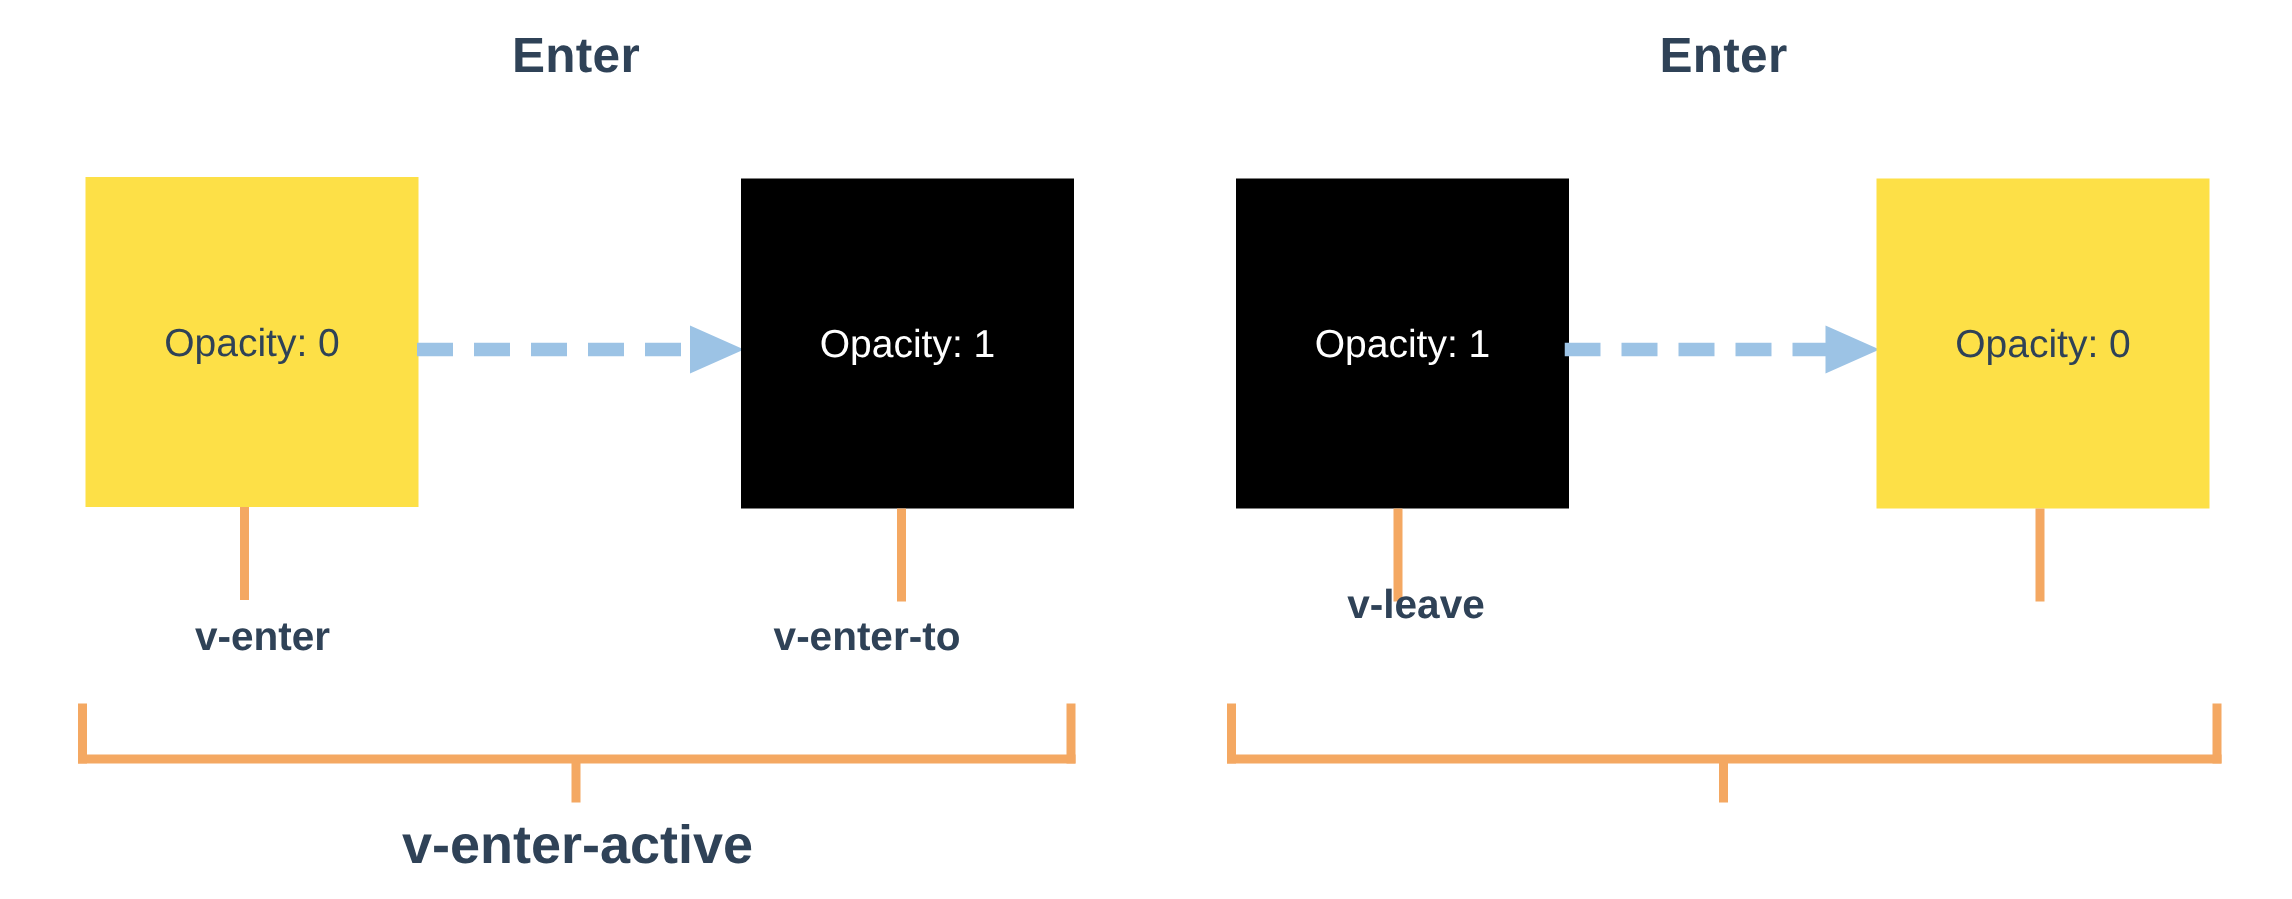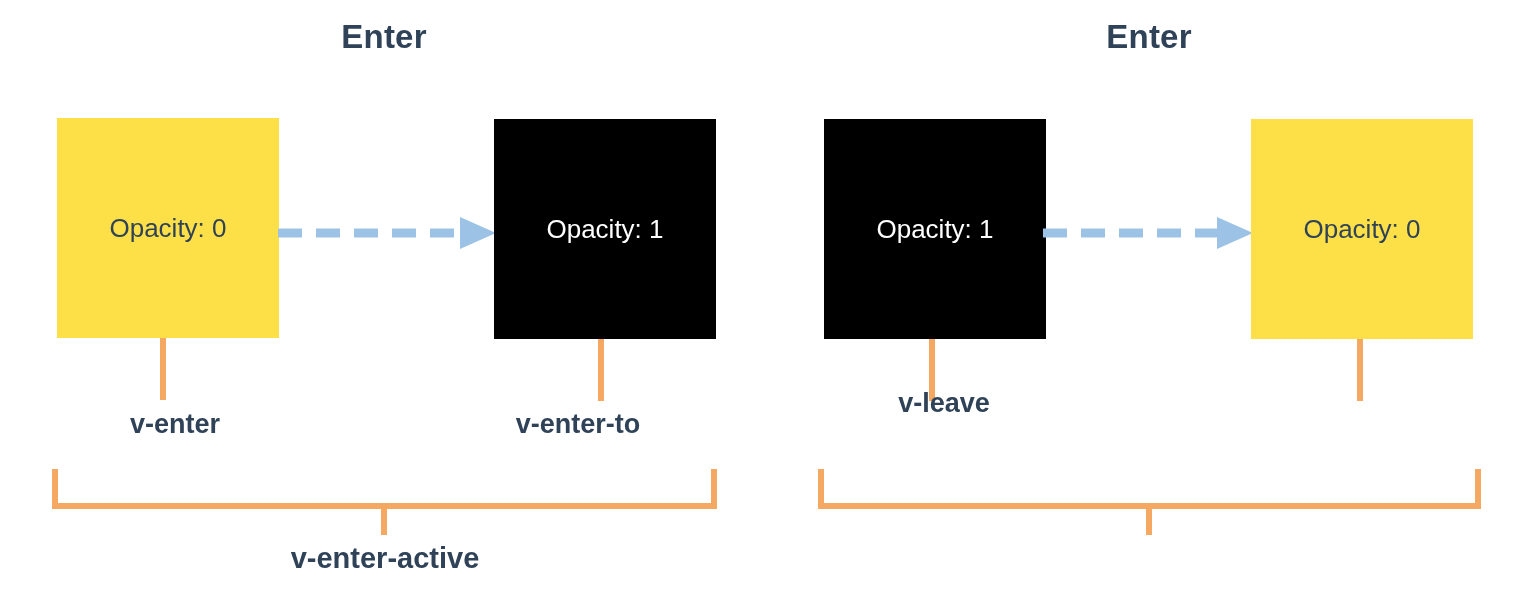--- a/index.html
+++ b/index.html
@@ -116,21 +116,21 @@
     width: 6px;
     height: 30px;
     background: #f4a862;
     top: 505px;
   }
   #bracket-stem-enter { left: 381px; }
   #bracket-stem-leave { left: 1146px; }
 
   .active-label {
     position: absolute;
-    font-size: 29px;
+    font-size: 36px;
     font-weight: bold;
     color: #2f4257;
     white-space: nowrap;
     transform: translateX(-50%);
     top: 542px;
   }
   #label-v-enter-active { left: 385px; }
   #label-v-leave-active { left: 1149px; }
 </style>
 </head>

